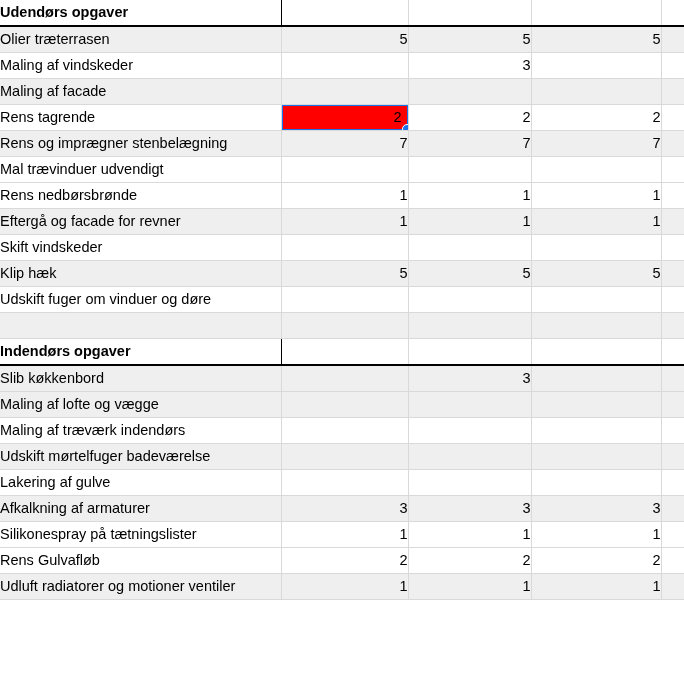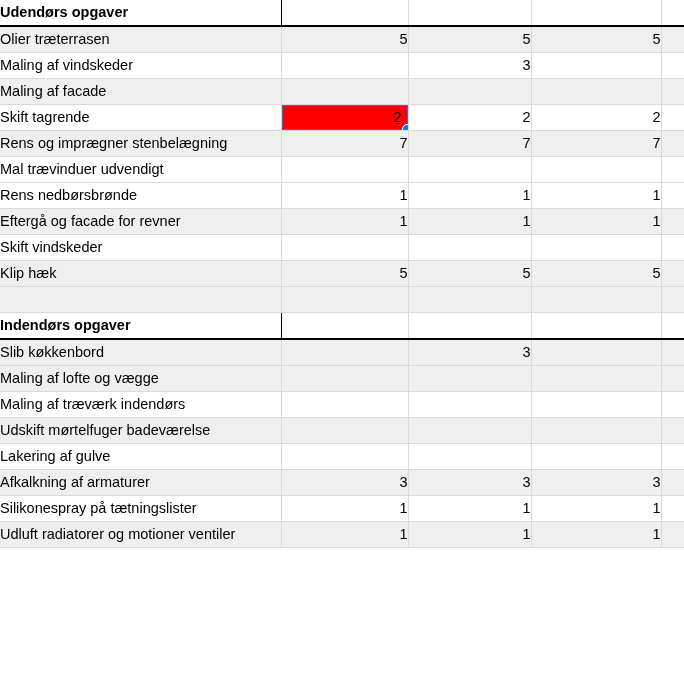--- a/index.html
+++ b/index.html
@@ -142,21 +142,21 @@
           <td class="num tail"></td>
         </tr>
         <tr class="band-gray">
           <td class="label">Maling af facade</td>
           <td class="num"></td>
           <td class="num"></td>
           <td class="num"></td>
           <td class="num tail"></td>
         </tr>
         <tr class="band-white">
-          <td class="label">Skift tagrende</td>
+          <td class="label">Rens tagrende</td>
           <td class="num selected">
             <span class="sel-value">2</span>
             <div class="sel-ring"></div>
             <div class="sel-handle"></div>
           </td>
           <td class="num">2</td>
           <td class="num">2</td>
           <td class="num tail"></td>
         </tr>
         <tr class="band-gray">
@@ -194,20 +194,27 @@
           <td class="num"></td>
           <td class="num tail"></td>
         </tr>
         <tr class="band-gray">
           <td class="label">Klip hæk</td>
           <td class="num">5</td>
           <td class="num">5</td>
           <td class="num">5</td>
           <td class="num tail"></td>
         </tr>
+        <tr class="band-white">
+          <td class="label">Udskift fuger om vinduer og døre</td>
+          <td class="num"></td>
+          <td class="num"></td>
+          <td class="num"></td>
+          <td class="num tail"></td>
+        </tr>
         <tr class="band-gray">
           <td class="label"></td>
           <td class="num"></td>
           <td class="num"></td>
           <td class="num"></td>
           <td class="num tail"></td>
         </tr>
         <tr class="band-white section">
           <td class="label">Indendørs opgaver</td>
           <td class="num"></td>
@@ -255,20 +262,27 @@
           <td class="num">3</td>
           <td class="num">3</td>
           <td class="num">3</td>
           <td class="num tail"></td>
         </tr>
         <tr class="band-white">
           <td class="label">Silikonespray på tætningslister</td>
           <td class="num">1</td>
           <td class="num">1</td>
           <td class="num">1</td>
+          <td class="num tail"></td>
+        </tr>
+        <tr class="band-white">
+          <td class="label">Rens Gulvafløb</td>
+          <td class="num">2</td>
+          <td class="num">2</td>
+          <td class="num">2</td>
           <td class="num tail"></td>
         </tr>
         <tr class="band-gray">
           <td class="label">Udluft radiatorer og motioner ventiler</td>
           <td class="num">1</td>
           <td class="num">1</td>
           <td class="num">1</td>
           <td class="num tail"></td>
         </tr>
       </tbody>

